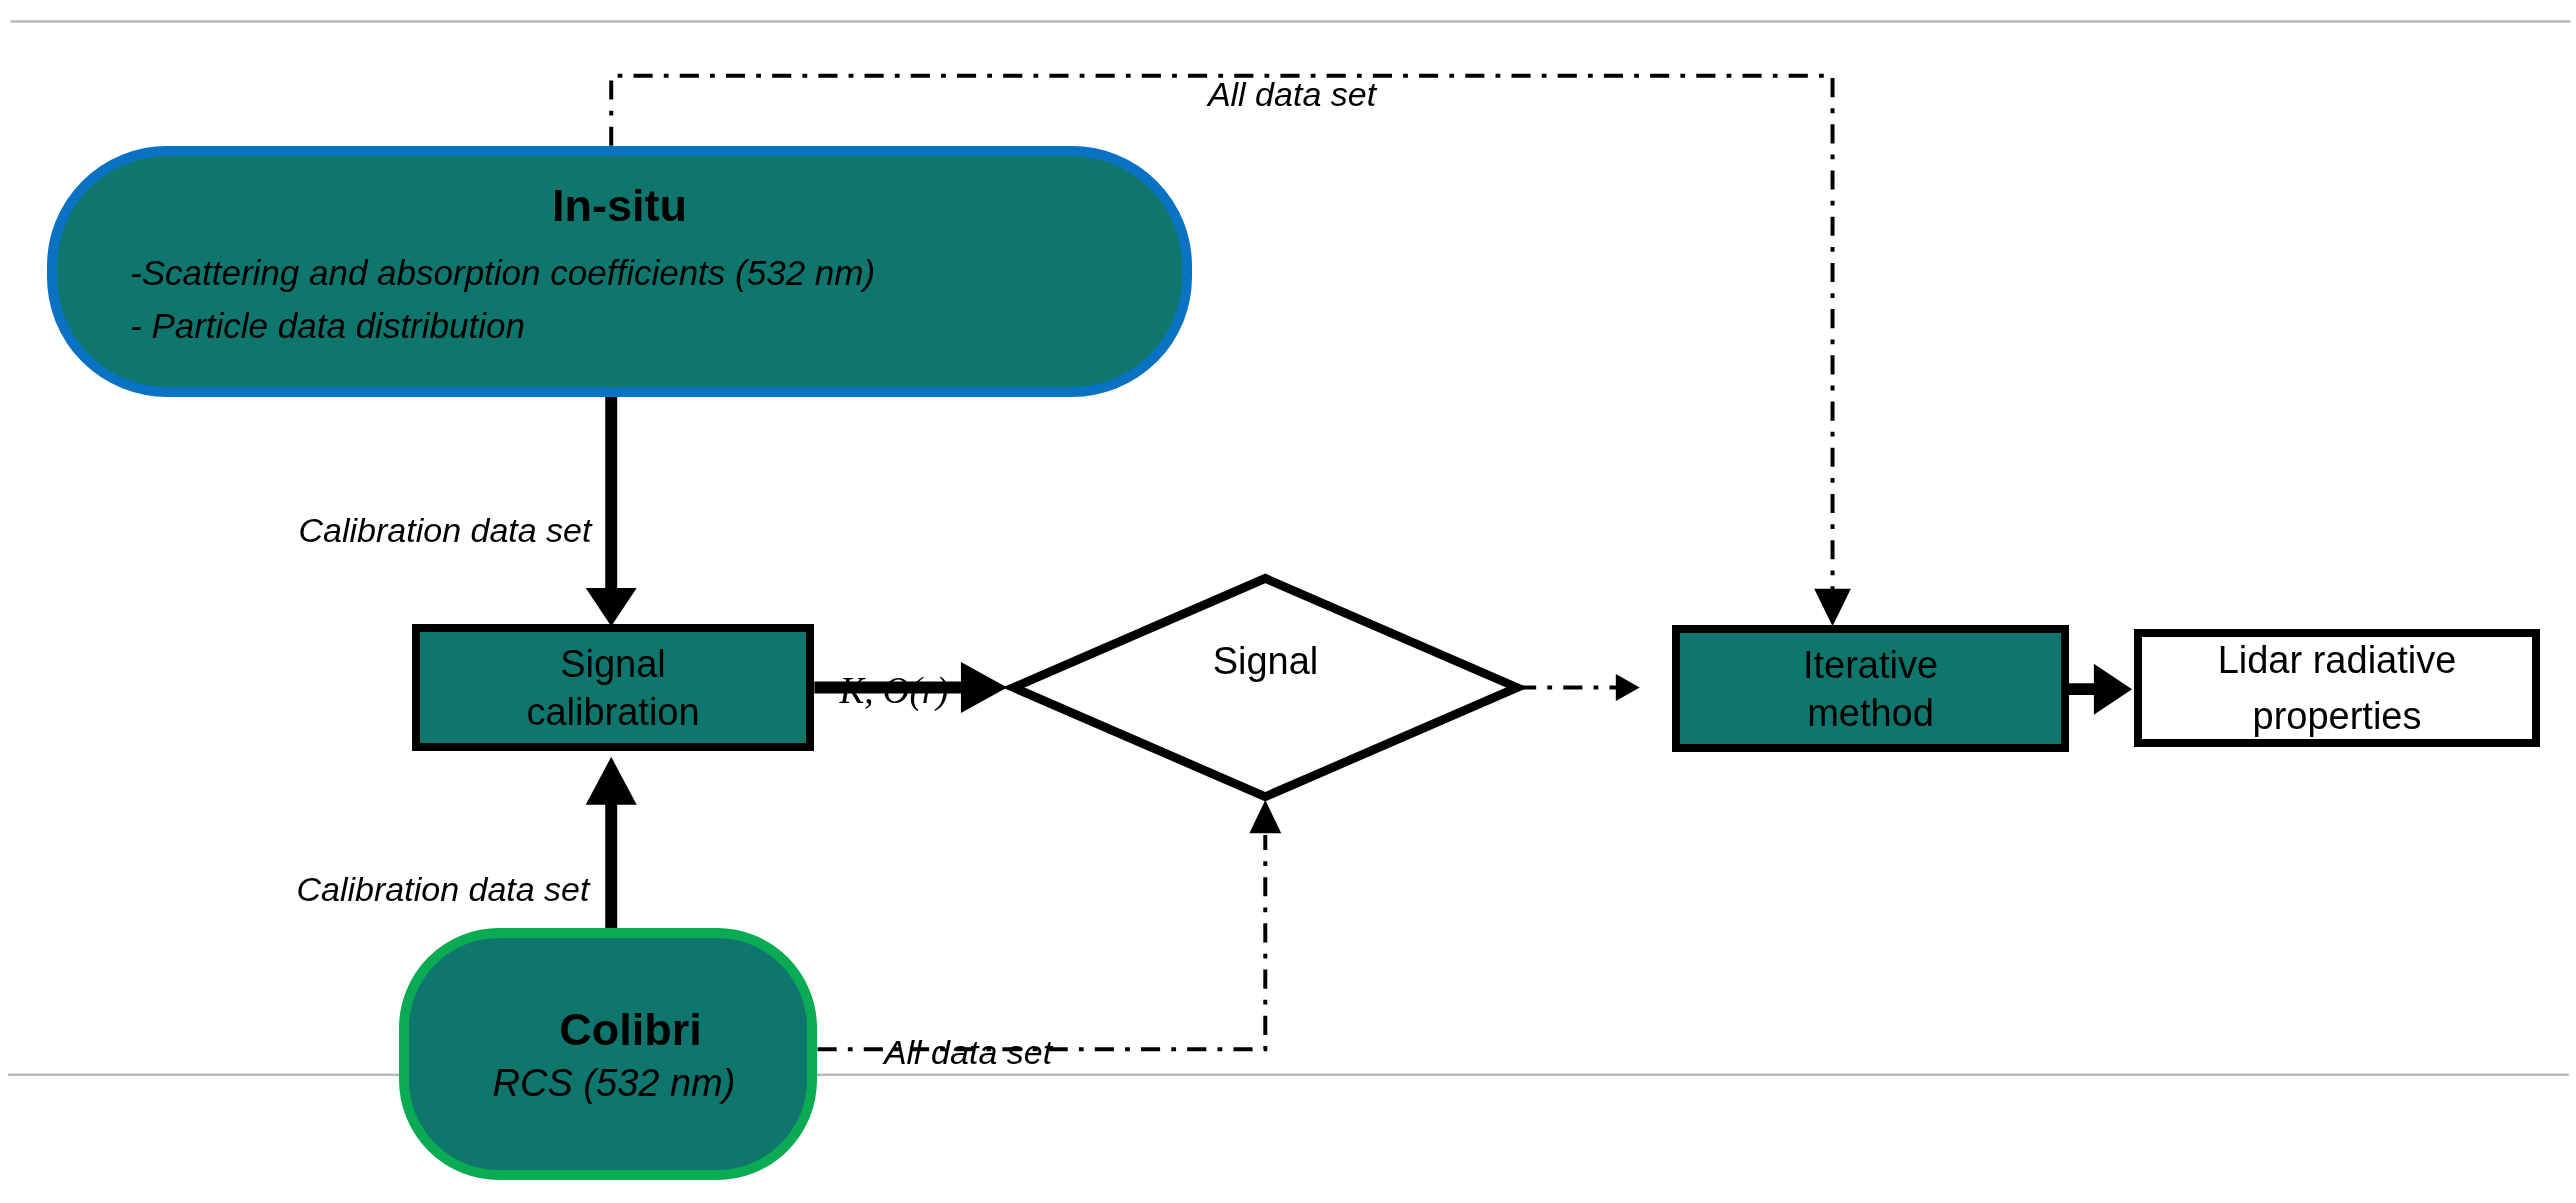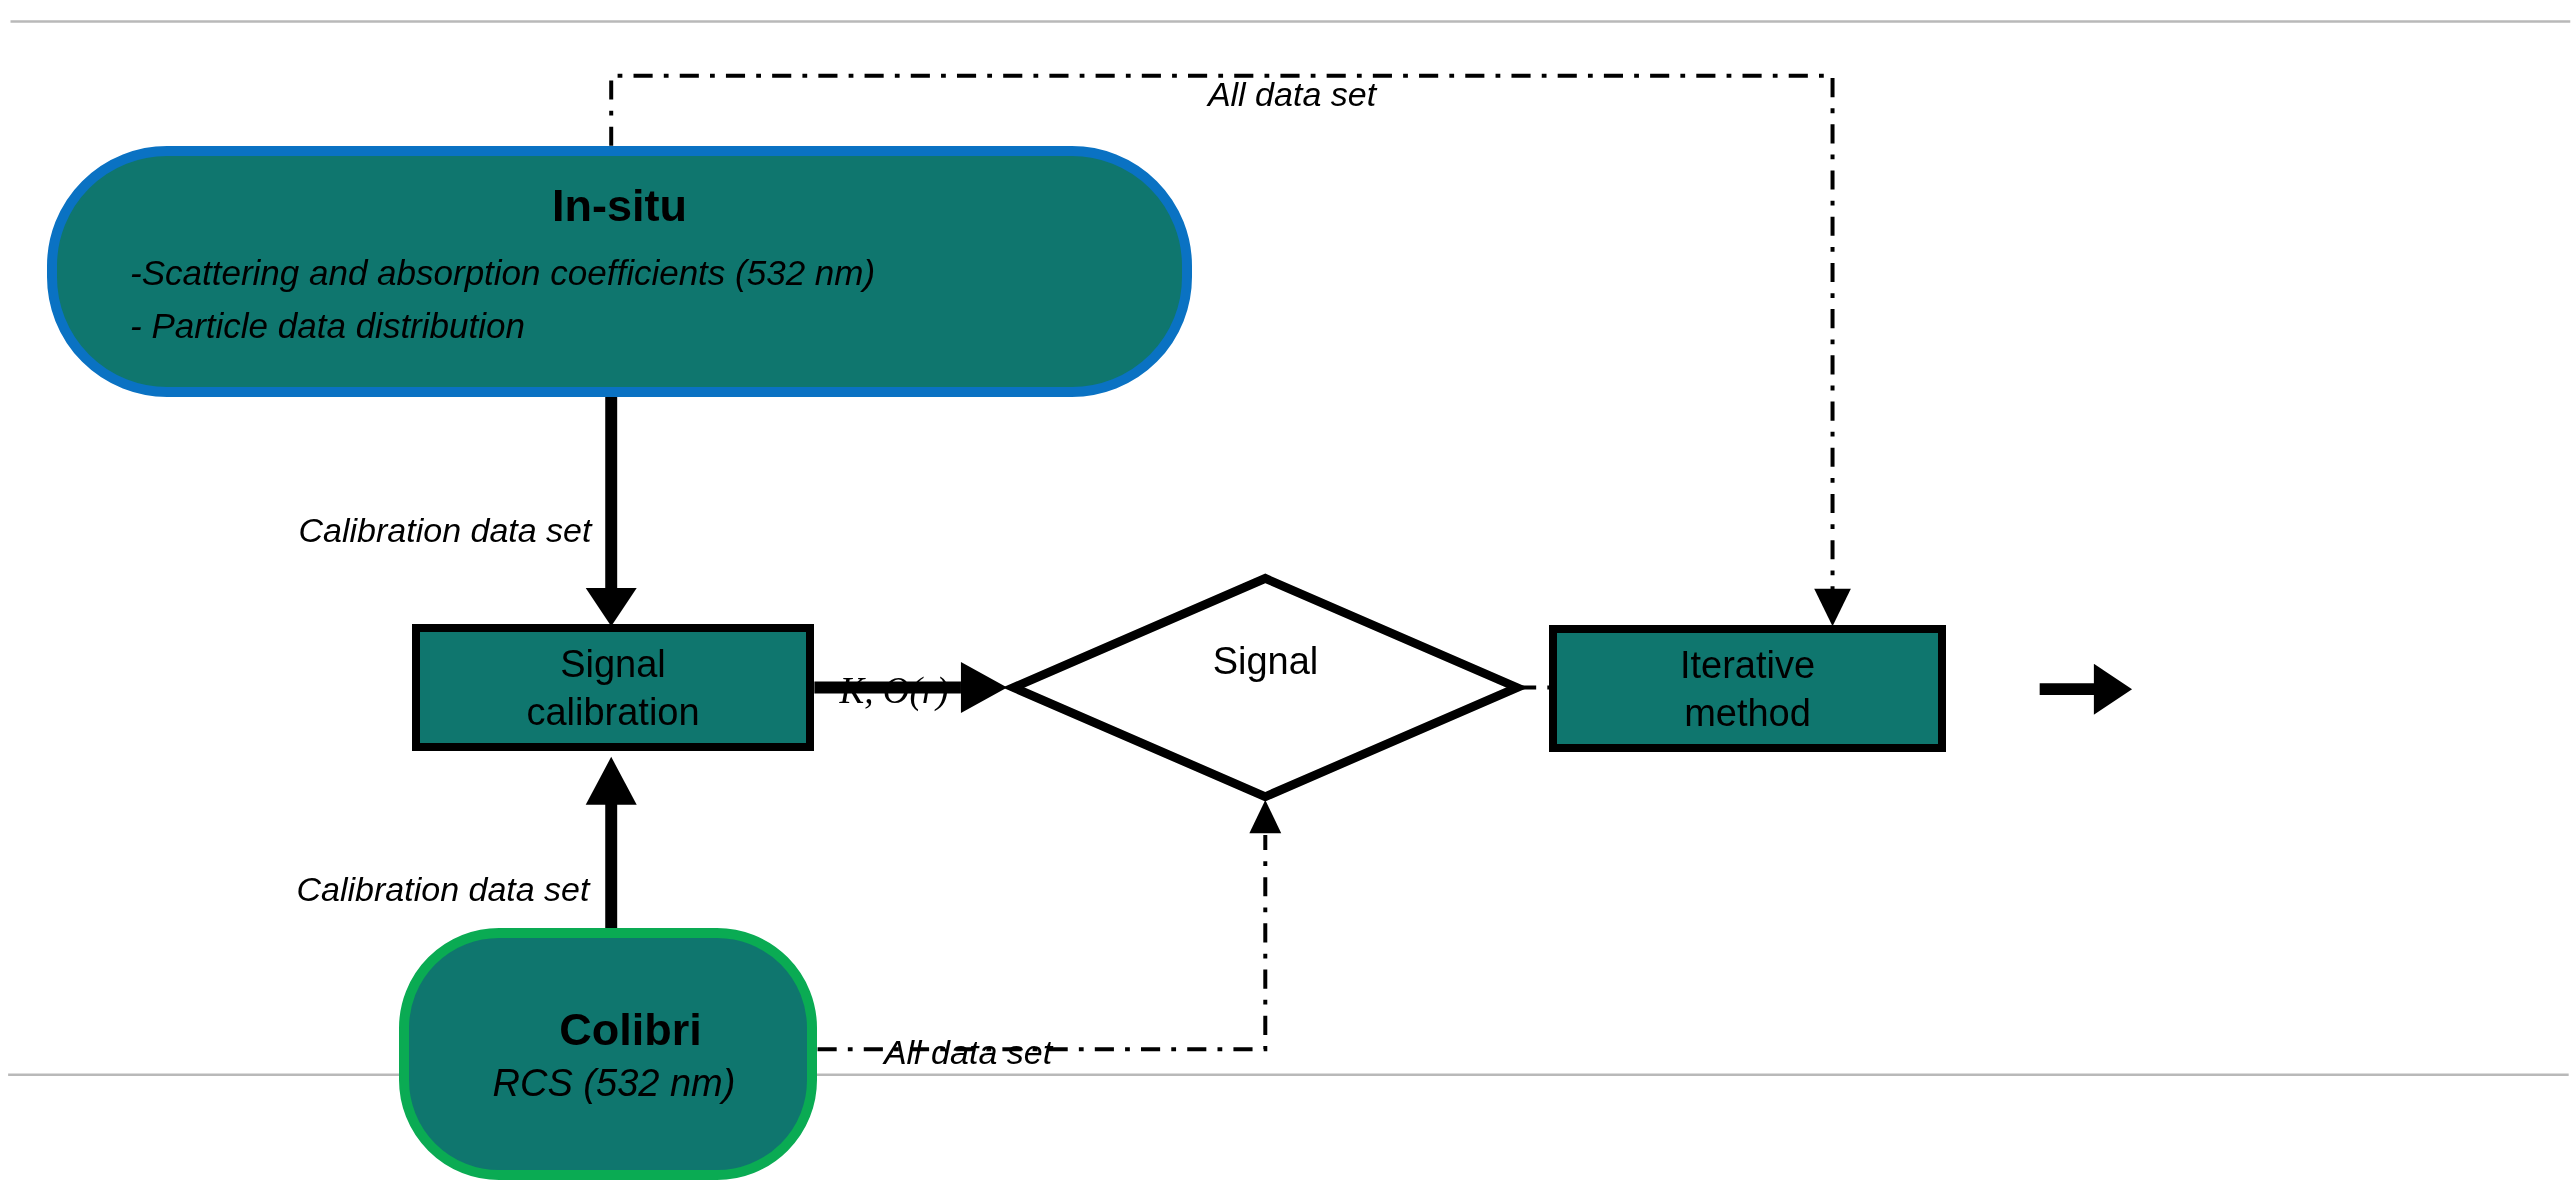--- a/index.html
+++ b/index.html
@@ -23,21 +23,21 @@
     left:399px;top:928px;width:418px;height:252px;
     border:10.4px solid var(--green,#0aab53);border-radius:100px;
     display:flex;flex-direction:column;justify-content:center;align-items:center;
   }
   .rect-node{
     border:8px solid #000;display:flex;flex-direction:column;
     justify-content:center;align-items:center;text-align:center;
     font-size:38px;line-height:48px;
   }
   #signal-calibration{left:412px;top:624px;width:402px;height:127px;}
-  #iterative-method{left:1549px;top:625px;width:397px;height:127px;}
+  #iterative-method{left:1672px;top:625px;width:397px;height:127px;}
   #lidar-properties{left:2134px;top:629px;width:406px;height:118px;font-size:38px;line-height:56px;background:#fff;}
 
   .diamond-label{
     position:absolute;z-index:2;left:1106px;top:637px;width:319px;
     text-align:center;font-size:38px;line-height:48px;background:transparent;
   }
 
   .insitu-title{margin-top:16px;text-align:center;font-weight:bold;font-size:45px;line-height:68px;}
   .insitu-bullets{margin-top:6px;padding-left:73px;font-style:italic;font-size:35px;line-height:53px;}
   .colibri-title{font-weight:bold;font-size:45px;line-height:59px;text-align:center;margin-left:45px;}
@@ -99,20 +99,24 @@
   <div class="node rect-node" id="signal-calibration">
     <span>Signal</span>
     <span>calibration</span>
   </div>
 
   <div class="node rect-node" id="iterative-method">
     <span>Iterative</span>
     <span>method</span>
   </div>
 
+  <div class="node rect-node" id="lidar-properties">
+    <span>Lidar radiative</span>
+    <span>properties</span>
+  </div>
 
   <div class="diamond-label">
     <div>Signal</div>
   </div>
 
   <div class="edge-label" style="left:1292px;top:48px;">All data set</div>
   <div class="edge-label" style="left:445px;top:484px;">Calibration data set</div>
   <div class="edge-label" style="left:443px;top:843px;">Calibration data set</div>
   <div class="edge-label" style="left:968px;top:1006px;">All data set</div>
   <div class="edge-label" id="label-kor" style="left:894px;top:644px;">K, O(r)</div>

